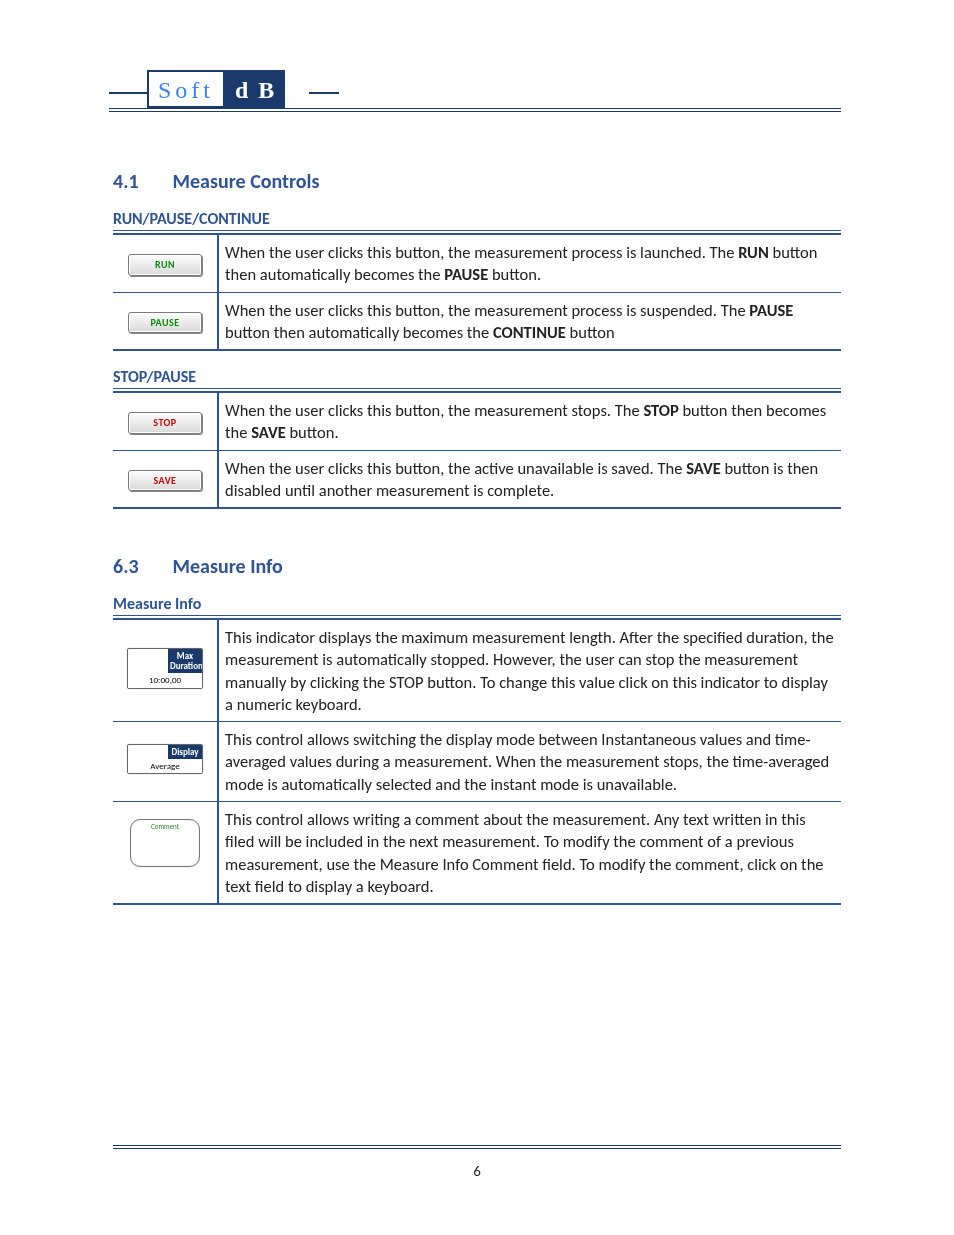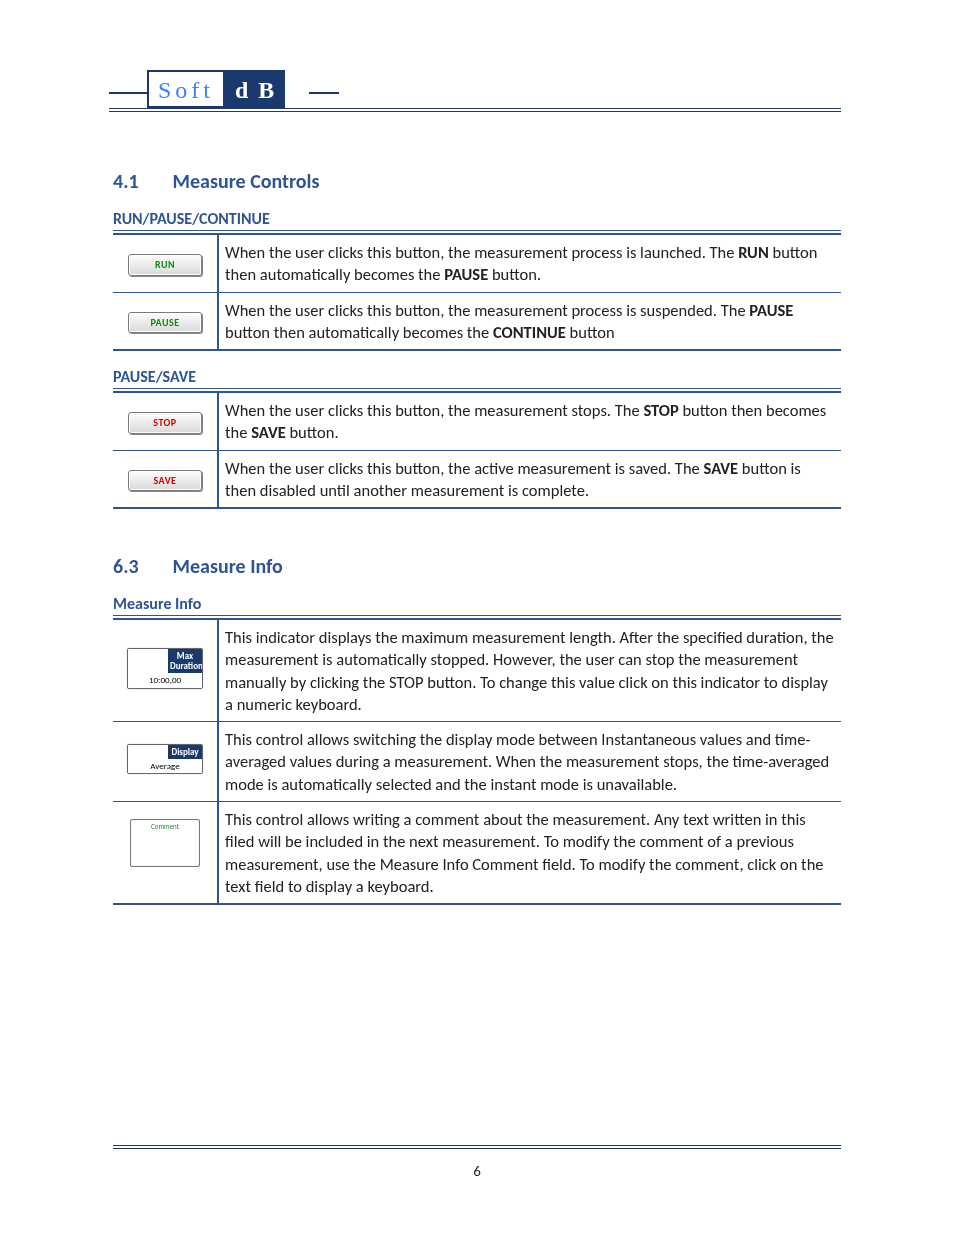--- a/index.html
+++ b/index.html
@@ -107,21 +107,21 @@
   }
   .field .hdr{
     background:#1a3a6e;color:#fff;font-weight:bold;
     padding:2px 2px;text-align:center;margin-left:40px;
   }
   .field .val{
     background:#fff;color:#000;padding:2px 2px;text-align:center;
   }
   .commentbox{
     display:inline-block;width:68px;height:44px;
-    border:1px solid #777;border-radius:2px;
+    border:1px solid #777;border-radius:10px;
     background:#fff;font-size:7px;color:#2a8a2a;
     text-align:center;padding-top:2px;
     box-shadow:inset 0 0 1px #aaa;
   }
   
   .pagefoot{
     position:absolute;left:0;right:0;bottom:55px;
     text-align:center;font-size:15px;color:#222;
   }
   .footrule{
@@ -162,37 +162,37 @@
     <td class="iconcell">
       <span class="btn3d green">PAUSE</span>
     </td>
     <td class="txt">
       <span>When the user clicks this button, the measurement process is suspended. The </span><b>PAUSE</b><span> button then automatically becomes the </span><b>CONTINUE</b><span> button</span>
     </td>
   </tr>
 </tbody>
   </table>
 
-<h3 class="sub">PAUSE/SAVE</h3>
+<h3 class="sub">STOP/PAUSE</h3>
 <table class="desc">
   <tbody>
       <tr>
     <td class="iconcell">
       <span class="btn3d red">STOP</span>
     </td>
     <td class="txt">
       <span>When the user clicks this button, the measurement stops. The </span><b>STOP</b><span> button then becomes the </span><b>SAVE</b><span> button.</span>
     </td>
   </tr>
   <tr>
     <td class="iconcell">
       <span class="btn3d red">SAVE</span>
     </td>
     <td class="txt">
-      <span>When the user clicks this button, the active measurement is saved. The </span><b>SAVE</b><span> button is then disabled until another measurement is complete.</span>
+      <span>When the user clicks this button, the active unavailable is saved. The </span><b>SAVE</b><span> button is then disabled until another measurement is complete.</span>
     </td>
   </tr>
 </tbody>
   </table>
 
 <h2 class="sec" style="margin-top:45px;">
   <span class="num">6.3</span>
   <span>Measure Info</span>
 </h2>
 

